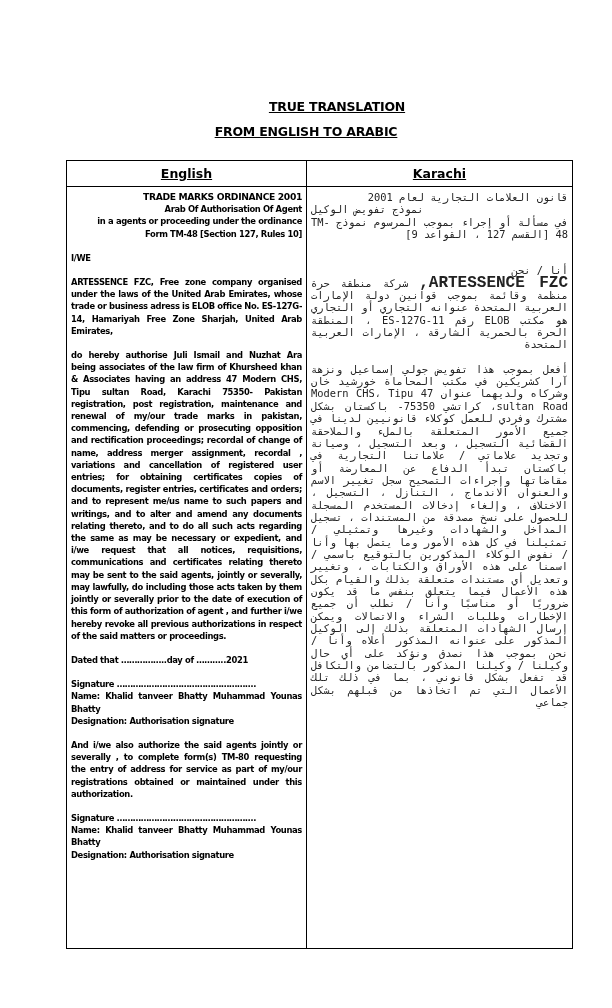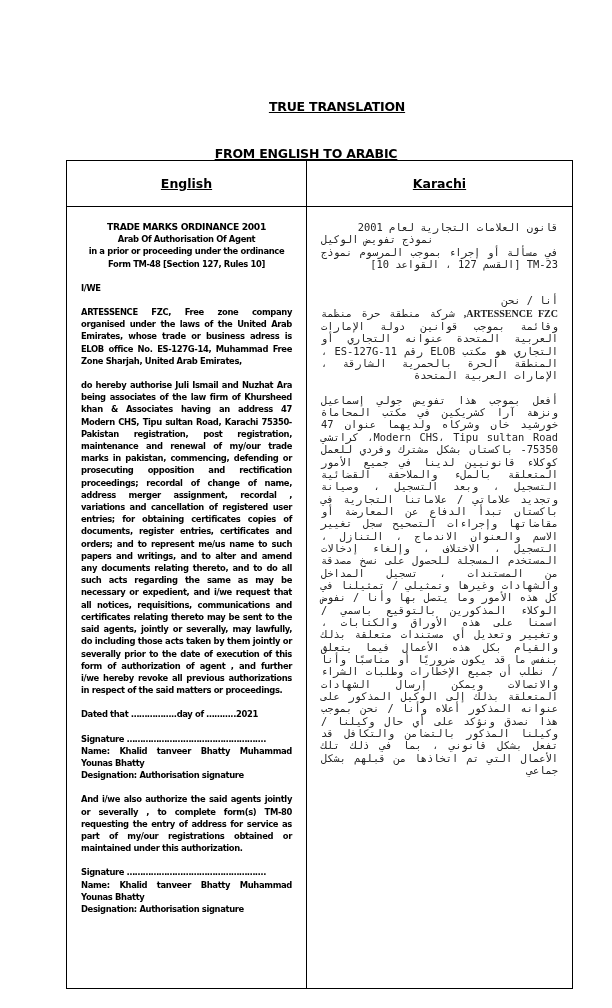--- a/index.html
+++ b/index.html
@@ -1,34 +1,34 @@
 <!DOCTYPE html>
 <html><head>
 <meta charset="utf-8">
 <style>
   html, body { margin: 0; padding: 0; background: #ffffff; }
   body { width: 612px; height: 1008px; position: relative; overflow: hidden; font-family: "Liberation Sans", sans-serif; color: #000; }
   .title { position: absolute; left: 0; width: 612px; text-align: center; font-weight: bold; font-size: 12.5px; text-decoration: underline; font-family: "DejaVu Sans", sans-serif; letter-spacing: -0.2px; }
   #t1 { top: 99px; padding-left: 31px; }
-  #t2 { top: 146px; }
+  #t2 { top: 124px; }
   table.doc { position: absolute; left: 66px; top: 160px; width: 506px; border-collapse: collapse; table-layout: fixed; }
-  table.doc td, table.doc th { border: 1.3px solid #000; vertical-align: top; padding: 14px; }
+  table.doc td, table.doc th { border: 1.3px solid #000; vertical-align: top; padding: 4px; }
   th.hd { height: 17px; font-size: 12.5px; font-weight: bold; text-decoration: underline; font-family: "DejaVu Sans", sans-serif; text-align: center; line-height: 17px; }
   col.c1 { width: 240px; }
   col.c2 { width: 266px; }
   .en { padding: 2px 4px 2px 5px; font-size: 8.4px; font-weight: bold; line-height: 12.2px; font-family: "DejaVu Sans", sans-serif; letter-spacing: -0.35px; height: 753px; }
   .en p { margin: 0; text-align: justify; }
-  .en .center { text-align: center; }
+  .en .center { text-align: right; }
   .en .center.big { font-size: 9.2px; }
   .en .gap { height: 12px; }
   .ar { padding: 2px 4px 2px 5px; font-size: 10.4px; line-height: 12.35px; font-family: "DejaVu Sans Mono", monospace; direction: rtl; text-align: justify; color: #222; }
   .ar p { margin: 0; }
   .ar .center { text-align: left; }
   .ar .gap { height: 12px; }
-  .ar .lat { font-family: Liberation Serif, serif; font-weight: bold; font-size: 10px; }
+  .ar .lat { font-family: Liberation Mono, monospace; font-weight: bold; font-size: 16px; }
 </style>
 </head>
 <body>
 
 <div class="title" id="t1">TRUE TRANSLATION</div>
 <div class="title" id="t2">FROM ENGLISH TO ARABIC</div>
 
 <table class="doc">
   <colgroup>
       <col class="c1">
@@ -36,45 +36,45 @@
     </colgroup>
   <tbody>
       <tr>
     <th class="hd">English</th>
     <th class="hd">Karachi</th>
   </tr>
   <tr>
     <td class="en">
       <p class="center big">TRADE MARKS ORDINANCE 2001</p>
       <p class="center">Arab Of Authorisation Of Agent</p>
-      <p class="center">in a prior or proceeding under the ordinance</p>
+      <p class="center">in a agents or proceeding under the ordinance</p>
       <p class="center">Form TM-48 [Section 127, Rules 10]</p>
       <div class="gap"></div>
       <p>I/WE</p>
       <div class="gap"></div>
-      <p>ARTESSENCE FZC, Free zone company organised under the laws of the United Arab Emirates, whose trade or business adress is ELOB office No. ES-127G-14, Muhammad Free Zone Sharjah, United Arab Emirates,</p>
+      <p>ARTESSENCE FZC, Free zone company organised under the laws of the United Arab Emirates, whose trade or business adress is ELOB office No. ES-127G-14, Hamariyah Free Zone Sharjah, United Arab Emirates,</p>
       <div class="gap"></div>
       <p>do hereby authorise Juli Ismail and Nuzhat Ara being associates of the law firm of Khursheed khan &amp; Associates having an address 47 Modern CHS, Tipu sultan Road, Karachi 75350- Pakistan registration, post  registration, maintenance and renewal of my/our trade marks in pakistan, commencing, defending or prosecuting opposition and rectification proceedings; recordal of change of name, address merger assignment, recordal , variations and cancellation of registered user entries; for obtaining certificates copies of documents, register entries, certificates and orders; and to represent me/us name to such papers and writings, and to alter and amend any documents relating thereto, and to do all such acts regarding the same as may be necessary or expedient, and i/we request that all notices, requisitions, communications and certificates relating thereto may be sent to the said agents, jointly or severally, may lawfully, do including those acts taken by them jointly or severally prior to the date of execution of this form of authorization of agent , and further i/we hereby revoke all previous authorizations in respect of the said matters or proceedings.</p>
       <div class="gap"></div>
       <p>Dated that ……………..day of ………..2021</p>
       <div class="gap"></div>
       <p>Signature …………………………………………….</p>
       <p>Name: Khalid tanveer Bhatty Muhammad Younas Bhatty</p>
       <p>Designation: Authorisation signature</p>
       <div class="gap"></div>
       <p>And i/we also authorize the said agents jointly or severally , to complete form(s) TM-80 requesting the entry of address for service as part of my/our registrations obtained or maintained under this authorization.</p>
       <div class="gap"></div>
       <p>Signature …………………………………………….</p>
       <p>Name: Khalid tanveer Bhatty Muhammad Younas Bhatty</p>
       <p>Designation: Authorisation signature</p>
     </td>
     <td class="ar">
       <p>قانون العلامات التجارية لعام 2001</p>
       <p class="center">نموذج تفويض الوكيل</p>
-      <p>في مسألة أو إجراء بموجب المرسوم نموذج TM-23 [القسم 127 ، القواعد 10]</p>
+      <p>في مسألة أو إجراء بموجب المرسوم نموذج TM-48 [القسم 127 ، القواعد 9]</p>
       <div class="gap"></div>
       <div class="gap"></div>
       <p>أنا / نحن</p>
       <p><span class="lat">ARTESSENCE FZC,</span> <span>شركة منطقة حرة منظمة وقائمة بموجب قوانين دولة الإمارات العربية المتحدة عنوانه التجاري أو التجاري هو مكتب ELOB رقم ES-127G-11 ، المنطقة الحرة بالحمرية الشارقة ، الإمارات العربية المتحدة</span></p>
       <div class="gap"></div>
       <p>أفعل بموجب هذا تفويض جولي إسماعيل ونزهة آرا كشريكين في مكتب المحاماة خورشيد خان وشركاه ولديهما عنوان 47 Modern CHS، Tipu sultan Road، كراتشي 75350- باكستان بشكل مشترك وفردي للعمل كوكلاء قانونيين لدينا في جميع الأمور المتعلقة بالملء والملاحقة القضائية التسجيل ، وبعد التسجيل ، وصيانة وتجديد علاماتي / علاماتنا التجارية في باكستان تبدأ الدفاع عن المعارضة أو مقاضاتها وإجراءات التصحيح سجل تغيير الاسم والعنوان الاندماج ، التنازل ، التسجيل ، الاختلاف ، وإلغاء إدخالات المستخدم المسجلة للحصول على نسخ مصدقة من المستندات ، تسجيل المداخل والشهادات وغيرها وتمثيلي / تمثيلنا في كل هذه الأمور وما يتصل بها وأنا / نفوض الوكلاء المذكورين بالتوقيع باسمي / اسمنا على هذه الأوراق والكتابات ، وتغيير وتعديل أي مستندات متعلقة بذلك والقيام بكل هذه الأعمال فيما يتعلق بنفس ما قد يكون ضروريًا أو مناسبًا وأنا / نطلب أن جميع الإخطارات وطلبات الشراء والاتصالات ويمكن إرسال الشهادات المتعلقة بذلك إلى الوكيل المذكور على عنوانه المذكور أعلاه وأنا / نحن بموجب هذا نصدق ونؤكد على أي حال وكيلنا / وكيلنا المذكور بالتضامن والتكافل قد تفعل بشكل قانوني ، بما في ذلك تلك الأعمال التي تم اتخاذها من قبلهم بشكل جماعي</p>
     </td>
   </tr>
 </tbody>
   </table>

